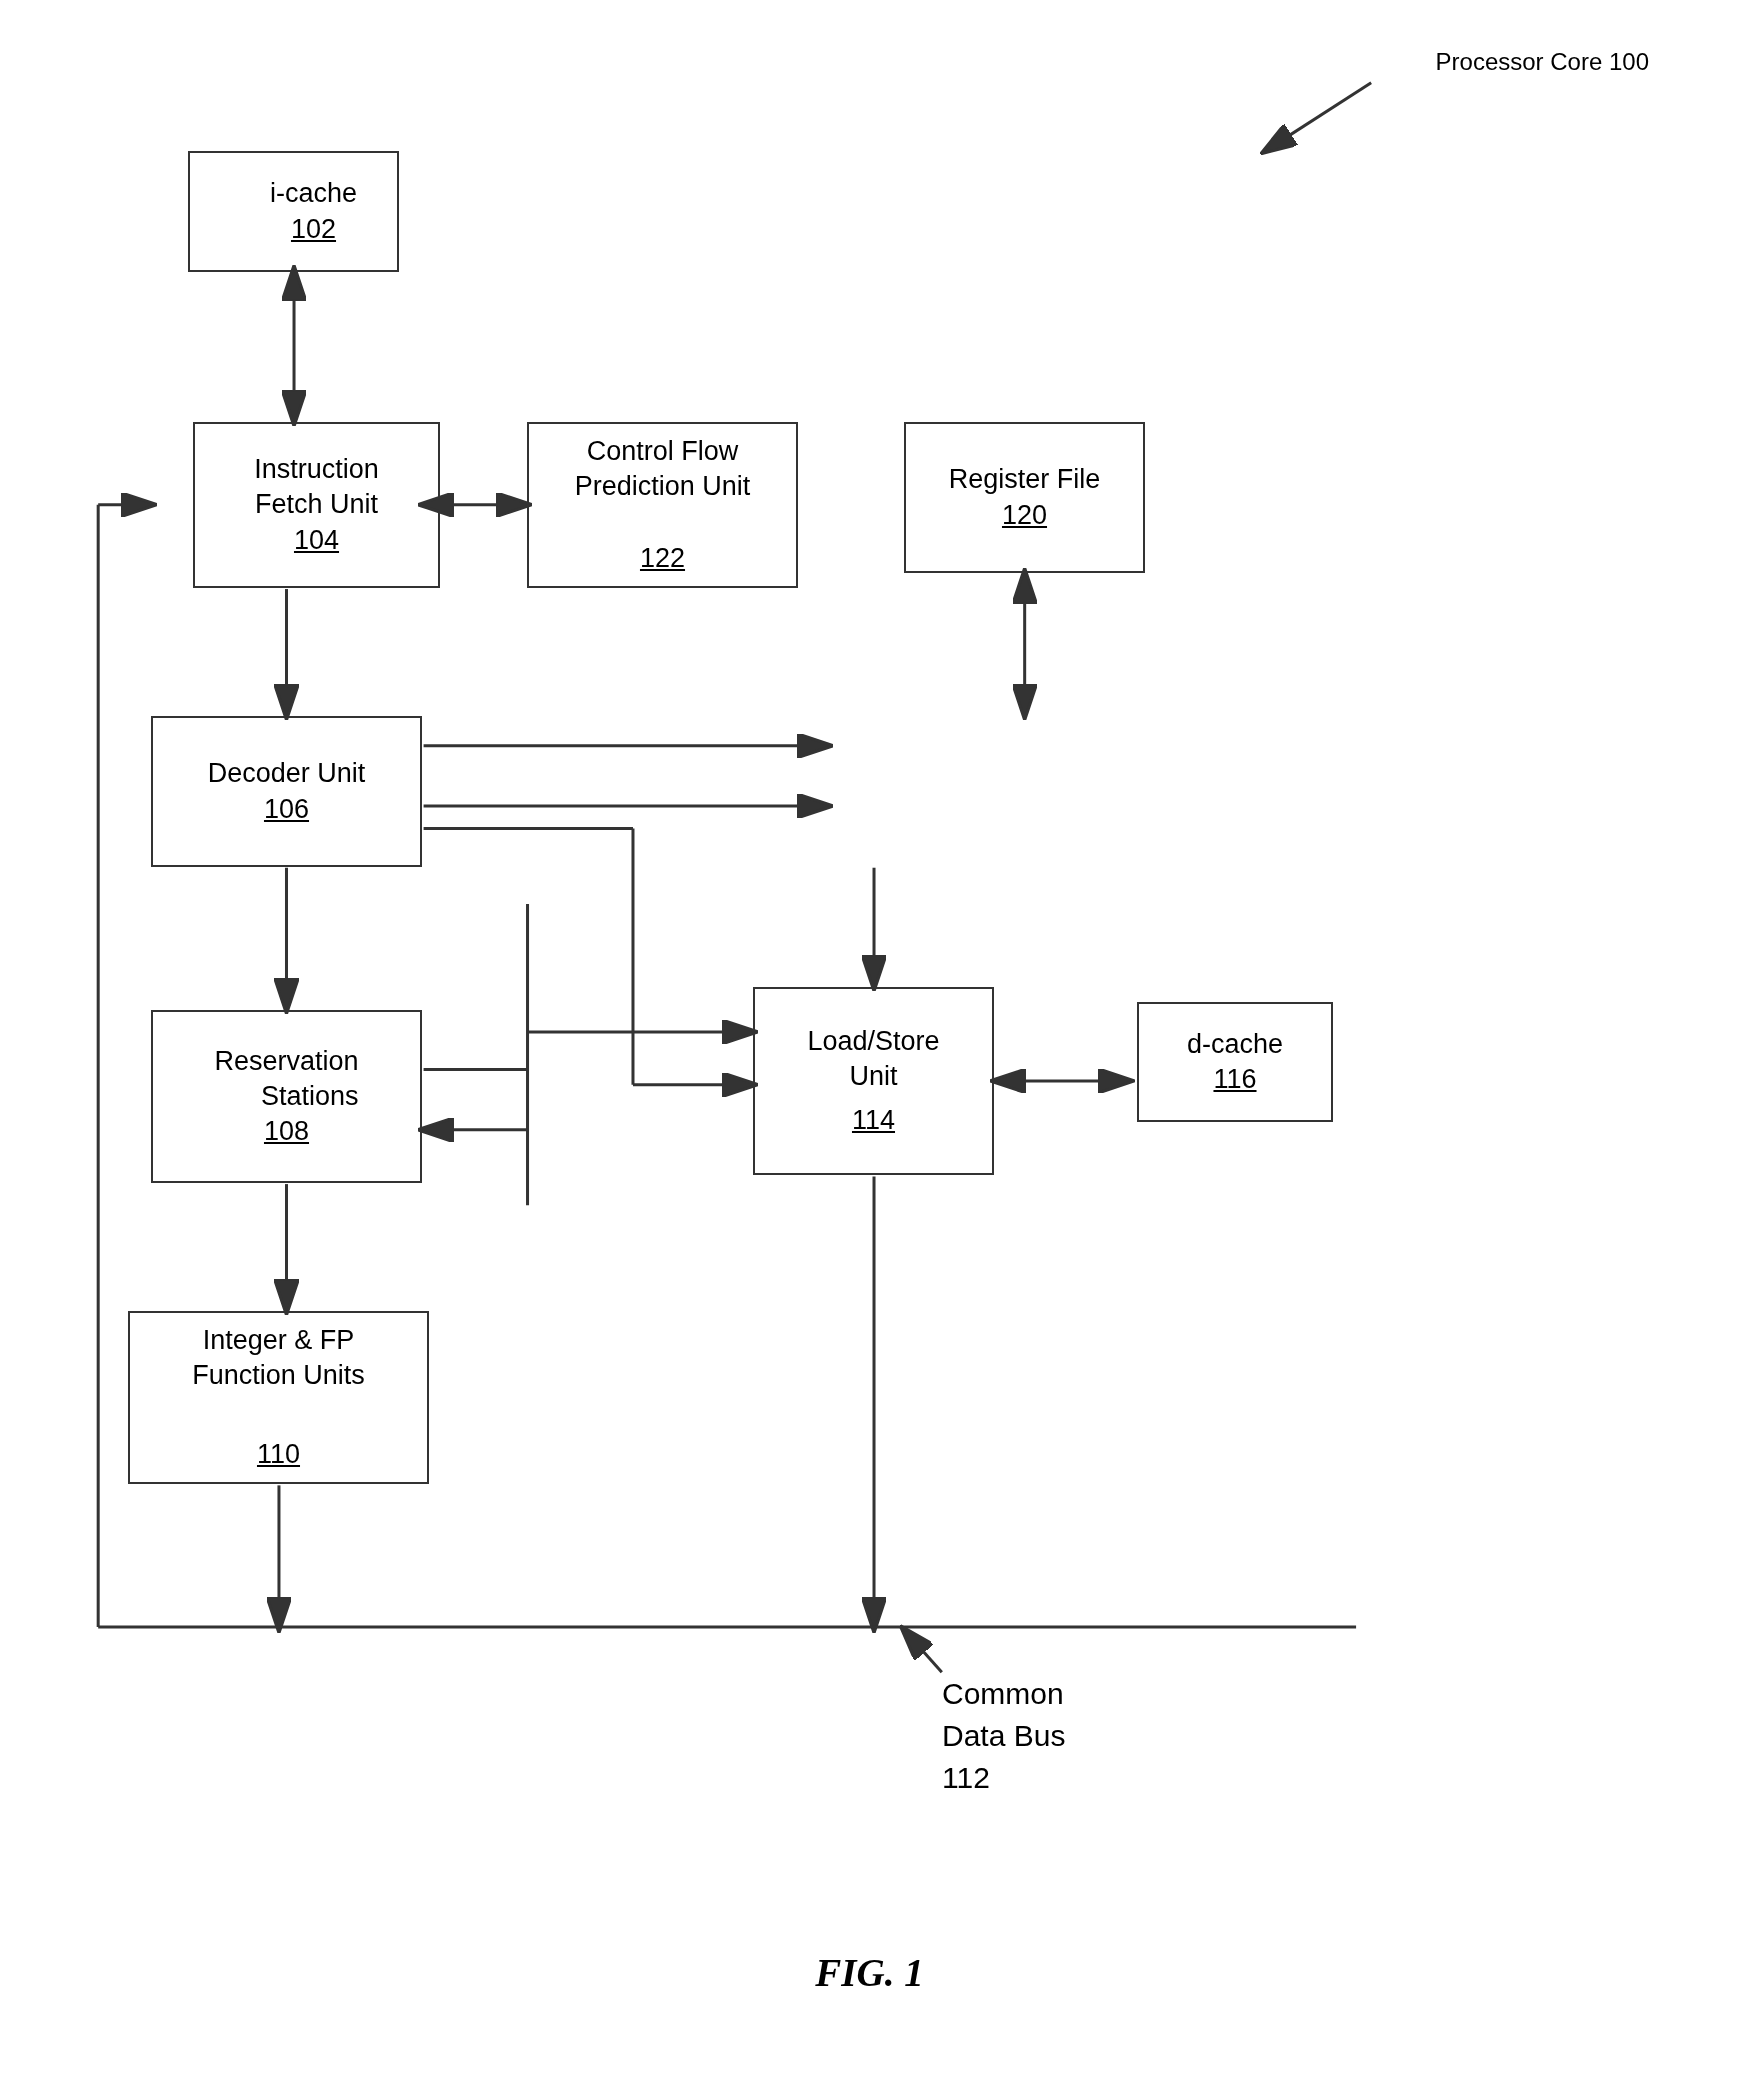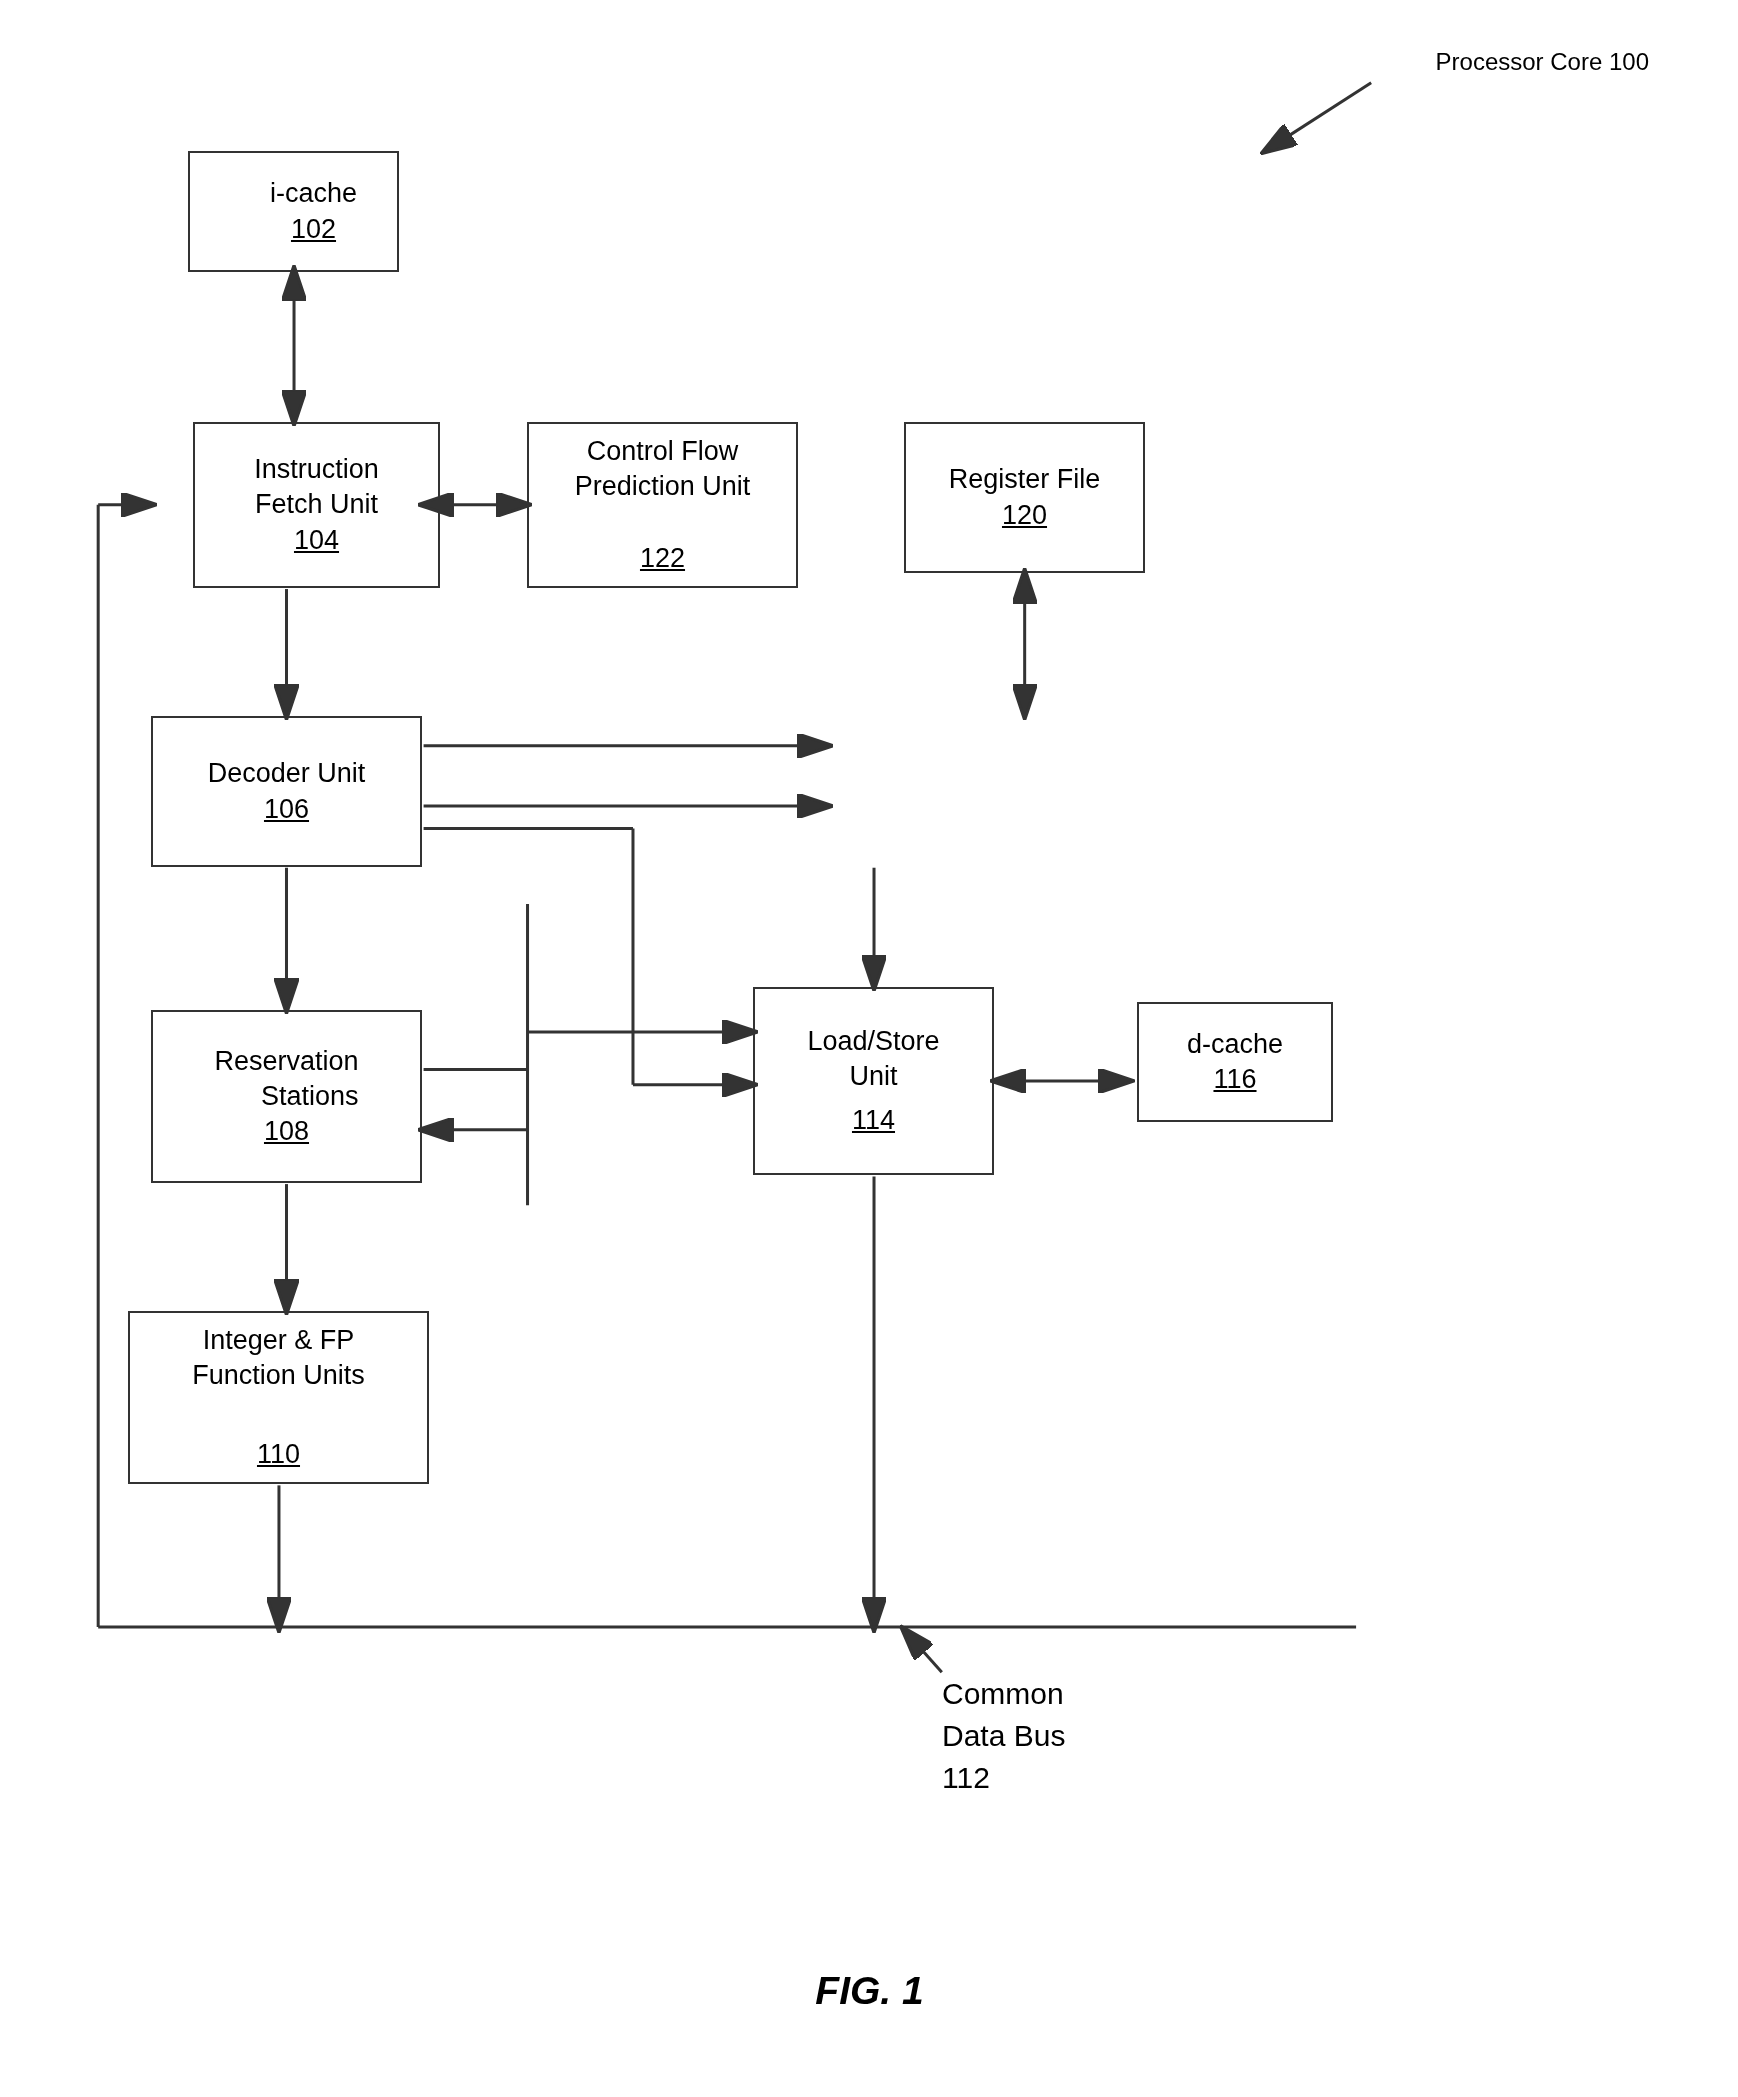--- a/index.html
+++ b/index.html
@@ -129,21 +129,21 @@
 
   <div class="block" style="left: 128px; top: 1311px; width: 301px; height: 173px; gap: 43px;">
     <span class="label">Integer &amp; FP<br>Function Units</span>
     <span class="num">110</span>
   </div>
 
   <div class="label-only" style="left: 942px; top: 1673px; font-size: 30px; line-height: 1.4;">
     <span>Common<br>Data Bus<br>112</span>
   </div>
 
-  <div class="fig-label" style="bottom: 84px; left: 50%; transform: translateX(-50%);">
+  <div class="fig-label" style="bottom: 102px; left: 50%; transform: translateX(-50%); font-family: Liberation Serif, serif;">
     <span>FIG. 1</span>
   </div>
 
   <svg class="arrows" viewBox="0 0 2308 2784" width="1739" height="2097">
     <defs>
       <marker id="arrowhead" markerWidth="12" markerHeight="8" refX="10" refY="4" orient="auto">
         <polygon points="0 0, 12 4, 0 8"></polygon>
       </marker>
       <marker id="arrowhead-rev" markerWidth="12" markerHeight="8" refX="2" refY="4" orient="auto">
         <polygon points="12 0, 0 4, 12 8"></polygon>

